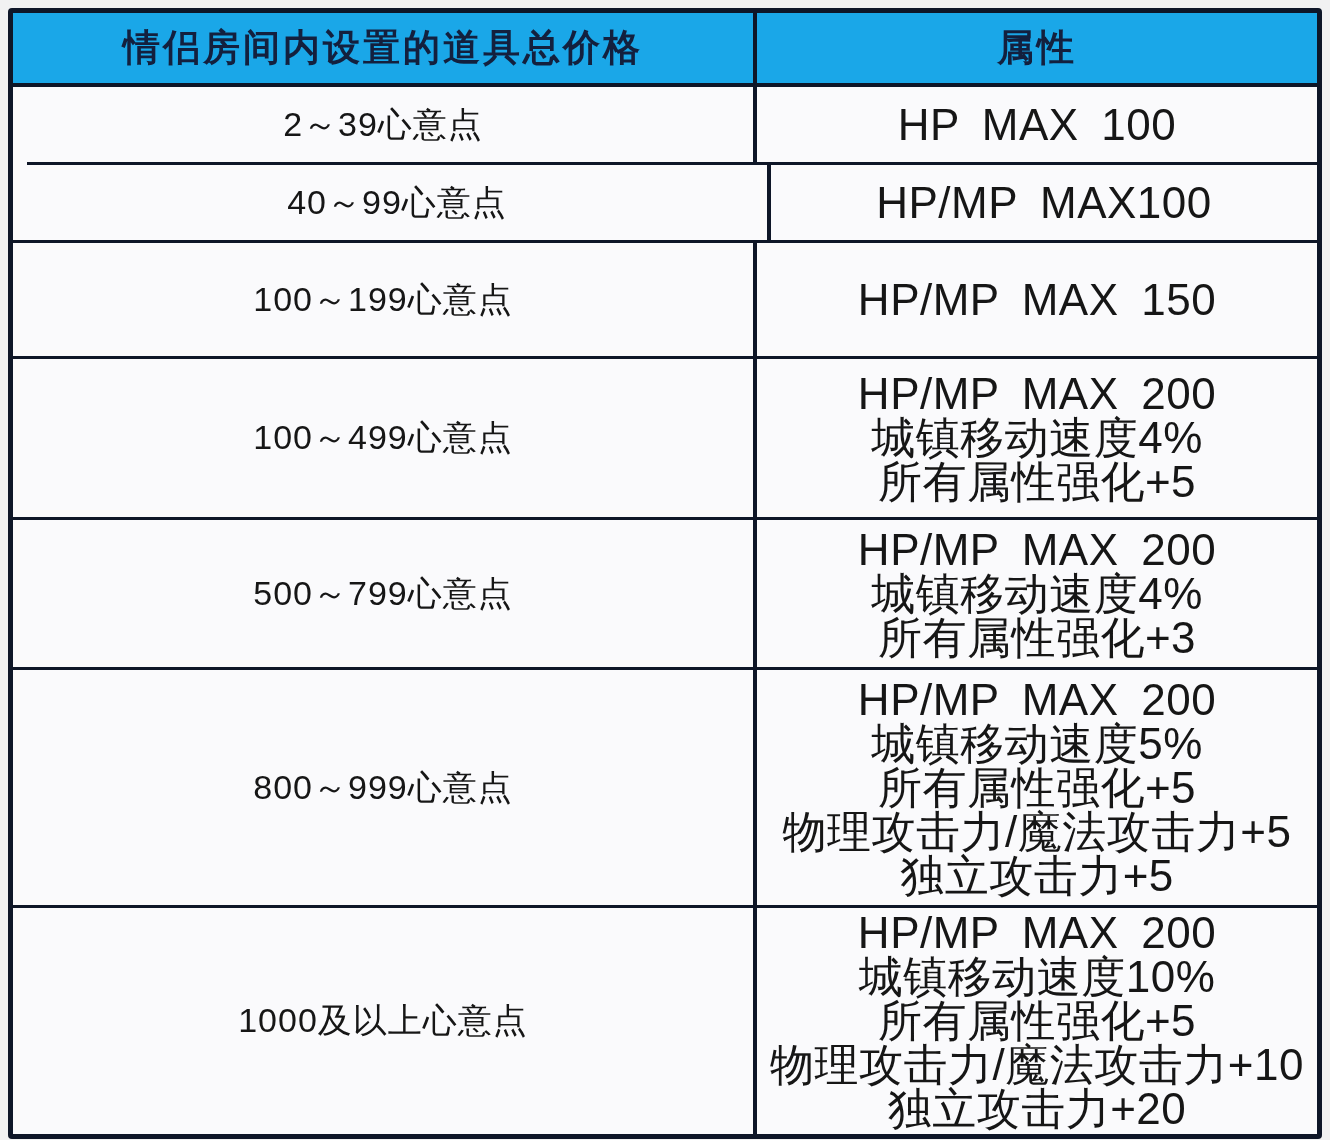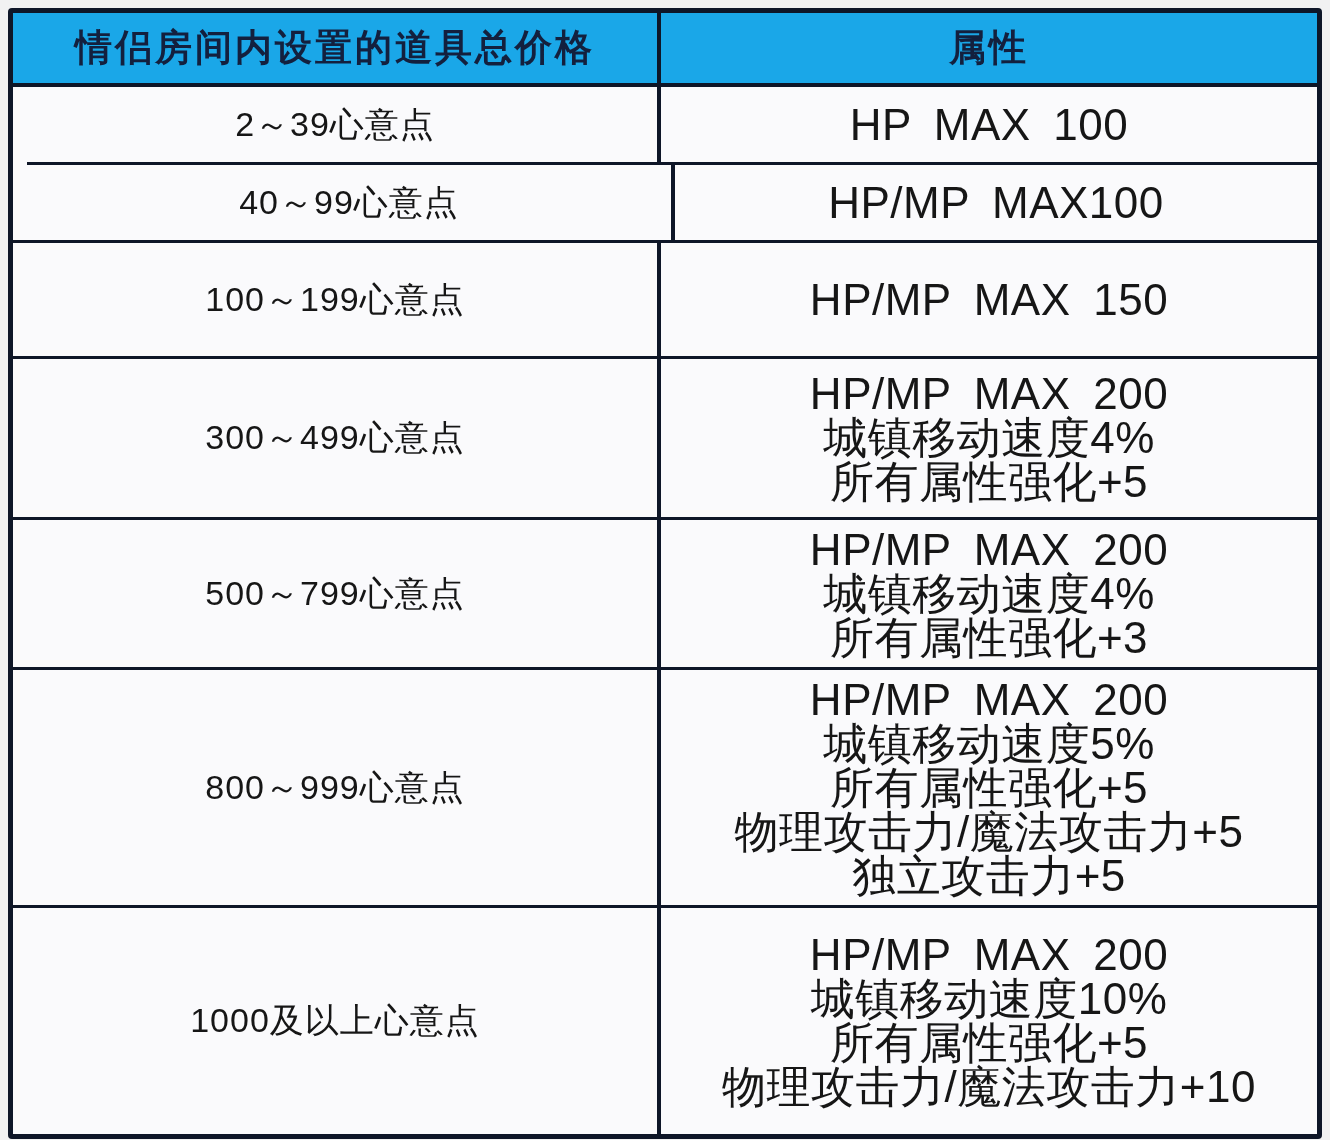--- a/index.html
+++ b/index.html
@@ -28,21 +28,21 @@
     align-items: stretch;
   }
   .td {
     display: flex;
     align-items: center;
     justify-content: center;
     text-align: center;
     box-sizing: border-box;
   }
   .td.left {
-    width: 648px;
+    width: 744px;
     flex: none;
     border-right: 4px solid #0E1628;
   }
   .td.right {
     flex: 1;
     flex-direction: column;
   }
   .thead {
     background: #1AA7E8;
     border-bottom: 4px solid #0E1628;
@@ -98,21 +98,21 @@
           <div class="attr-line">HP/MP MAX100</div>
         </div>
   </div>
       <div class="tr">
     <div class="td left price">100～199心意点</div>
     <div class="td right">
           <div class="attr-line">HP/MP MAX 150</div>
         </div>
   </div>
       <div class="tr">
-    <div class="td left price">300～499心意点</div>
+    <div class="td left price">100～499心意点</div>
     <div class="td right">
           <div class="attr-line">HP/MP MAX 200</div>
           <div class="attr-line">城镇移动速度4%</div>
           <div class="attr-line">所有属性强化+5</div>
         </div>
   </div>
       <div class="tr">
     <div class="td left price">500～799心意点</div>
     <div class="td right">
           <div class="attr-line">HP/MP MAX 200</div>
@@ -130,16 +130,17 @@
           <div class="attr-line">独立攻击力+5</div>
         </div>
   </div>
       <div class="tr">
     <div class="td left price">1000及以上心意点</div>
     <div class="td right">
           <div class="attr-line">HP/MP MAX 200</div>
           <div class="attr-line">城镇移动速度10%</div>
           <div class="attr-line">所有属性强化+5</div>
           <div class="attr-line">物理攻击力/魔法攻击力+10</div>
+          <div class="attr-line">独立攻击力+20</div>
         </div>
   </div>
     </div>
 </div>
 
 </body></html>

